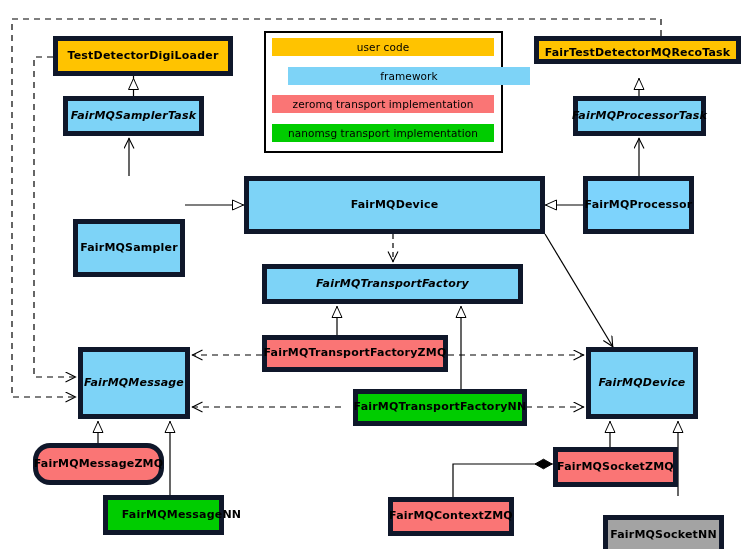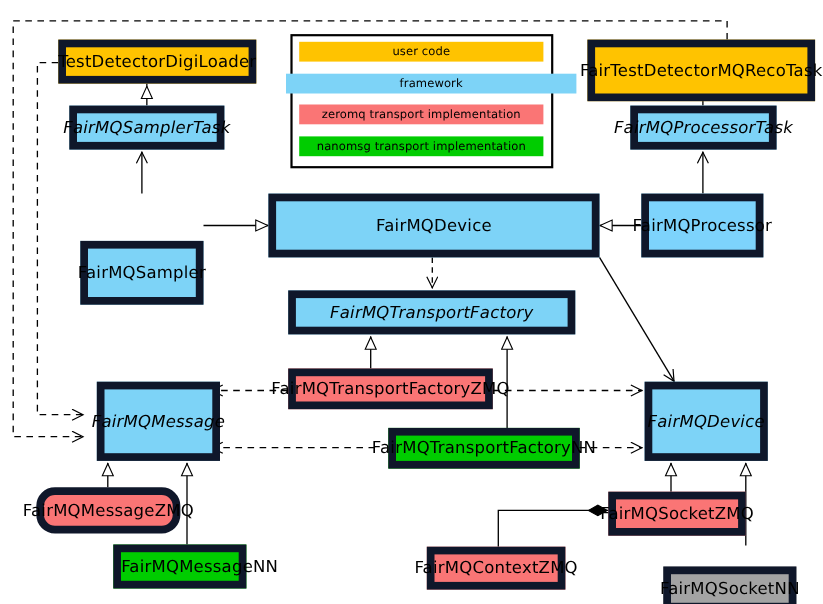--- a/index.html
+++ b/index.html
@@ -20,27 +20,27 @@
   #edges {
     position: absolute;
     left: 0;
     top: 0;
     width: 748px;
     height: 549px;
   }
   .node {
     position: absolute;
     box-sizing: border-box;
-    border: 7px solid #0f172a;
+    border: 5px solid #0f172a;
     display: flex;
     align-items: center;
     justify-content: center;
     text-align: center;
-    font-size: 15px;
-    font-weight: normal;
+    font-size: 11px;
+    font-weight: bold;
     color: #000000;
     line-height: 1.1;
     letter-spacing: 0.2px;
     z-index: 5;
   }
   .node.abstract {
     font-style: italic;
   }
   .legend-box {
     position: absolute;
@@ -138,21 +138,21 @@
   </div>
 
   <div class="node" style="left:73px;top:176px;width:112px;height:58px;background:#7DD3F7;margin-top:43px;">
     <span>FairMQSampler</span>
   </div>
 
   <div class="node" style="left:244px;top:176px;width:301px;height:58px;background:#7DD3F7;">
     <span>FairMQDevice</span>
   </div>
 
-  <div class="node" style="left:534px;top:36px;width:207px;height:56px;background:#FFC300;">
+  <div class="node" style="left:534px;top:36px;width:207px;height:28px;background:#FFC300;align-items:flex-end;">
     <span>FairTestDetectorMQRecoTask</span>
   </div>
 
   <div class="node abstract" style="left:573px;top:96px;width:133px;height:40px;background:#7DD3F7;">
     <span>FairMQProcessorTask</span>
   </div>
 
   <div class="node" style="left:583px;top:176px;width:111px;height:58px;background:#7dd3fc;">
     <span>FairMQProcessor</span>
   </div>
@@ -162,21 +162,21 @@
   </div>
 
   <div class="node" style="left:262px;top:335px;width:186px;height:37px;background:#FA7575;">
     <span>FairMQTransportFactoryZMQ</span>
   </div>
 
   <div class="node" style="left:341px;top:389px;width:174px;height:37px;background:#00CC00;margin-left:12px;">
     <span>FairMQTransportFactoryNN</span>
   </div>
 
-  <div class="node abstract" style="left:88px;top:347px;width:112px;height:72px;background:#7DD3F7;">
+  <div class="node abstract" style="left:78px;top:347px;width:112px;height:72px;background:#7DD3F7;">
     <span>FairMQMessage</span>
   </div>
 
   <div class="node" style="left:33px;top:443px;width:131px;height:42px;background:#FA7575;border-radius:17px;">
     <span>FairMQMessageZMQ</span>
   </div>
 
   <div class="node" style="left:103px;top:495px;width:121px;height:40px;background:#00CC00;padding-left:36px;">
     <span>FairMQMessageNN</span>
   </div>
@@ -195,21 +195,21 @@
 
   <div class="node" style="left:388px;top:497px;width:126px;height:39px;background:#FA7575;">
     <span>FairMQContextZMQ</span>
   </div>
 
   <div class="legend-box" style="left:264px;top:31px;width:239px;height:122px;"></div>
 
   <div class="legend-row" style="left:272px;top:38px;width:222px;height:18px;background:#FFC300;">
     <span>user code</span>
   </div>
-  <div class="legend-row" style="left:260px;top:67px;width:264px;height:18px;background:#7DD3F7;">
+  <div class="legend-row" style="left:288px;top:67px;width:242px;height:18px;background:#7DD3F7;">
     <span>framework</span>
   </div>
   <div class="legend-row" style="left:272px;top:95px;width:222px;height:18px;background:#FA7575;">
     <span>zeromq transport implementation</span>
   </div>
   <div class="legend-row" style="left:272px;top:124px;width:222px;height:18px;background:#00CC00;">
     <span>nanomsg transport implementation</span>
   </div>
 
 </div>

